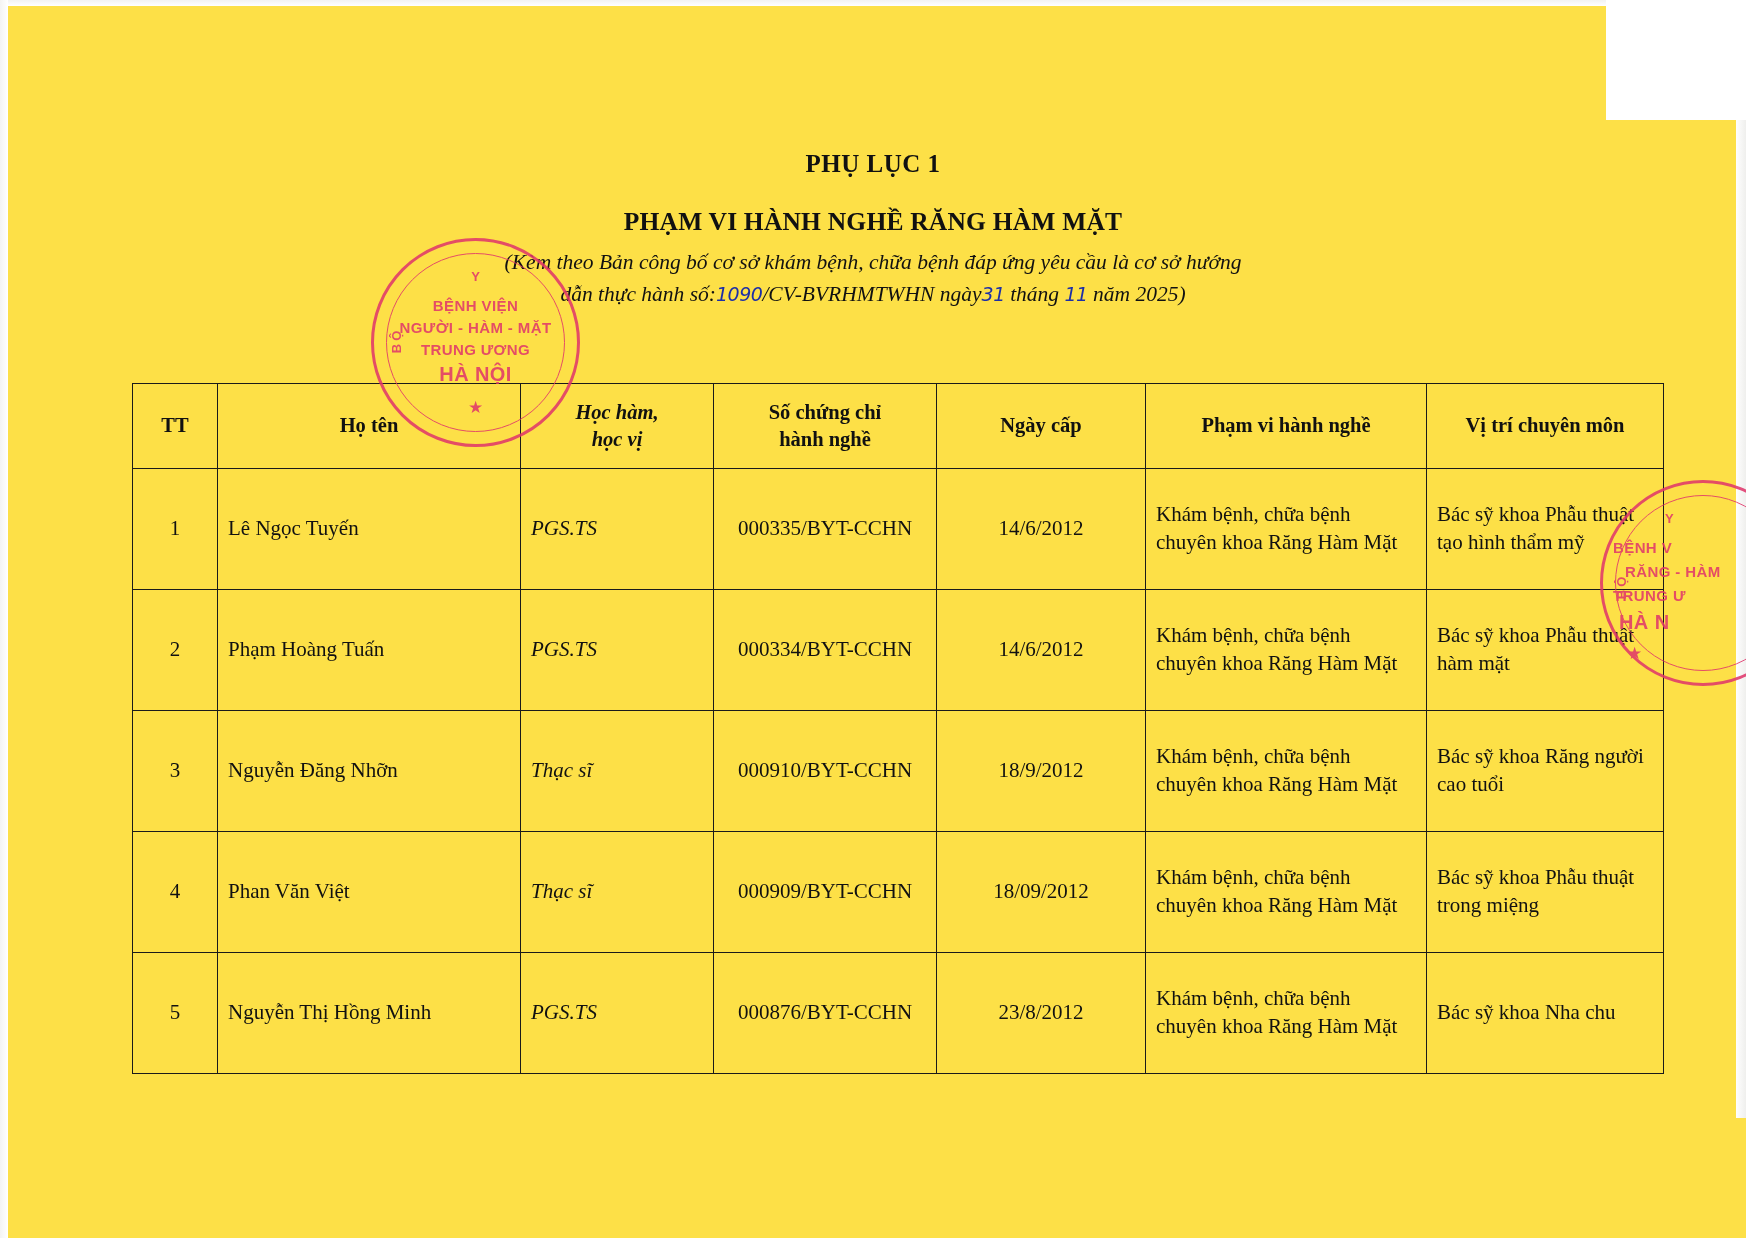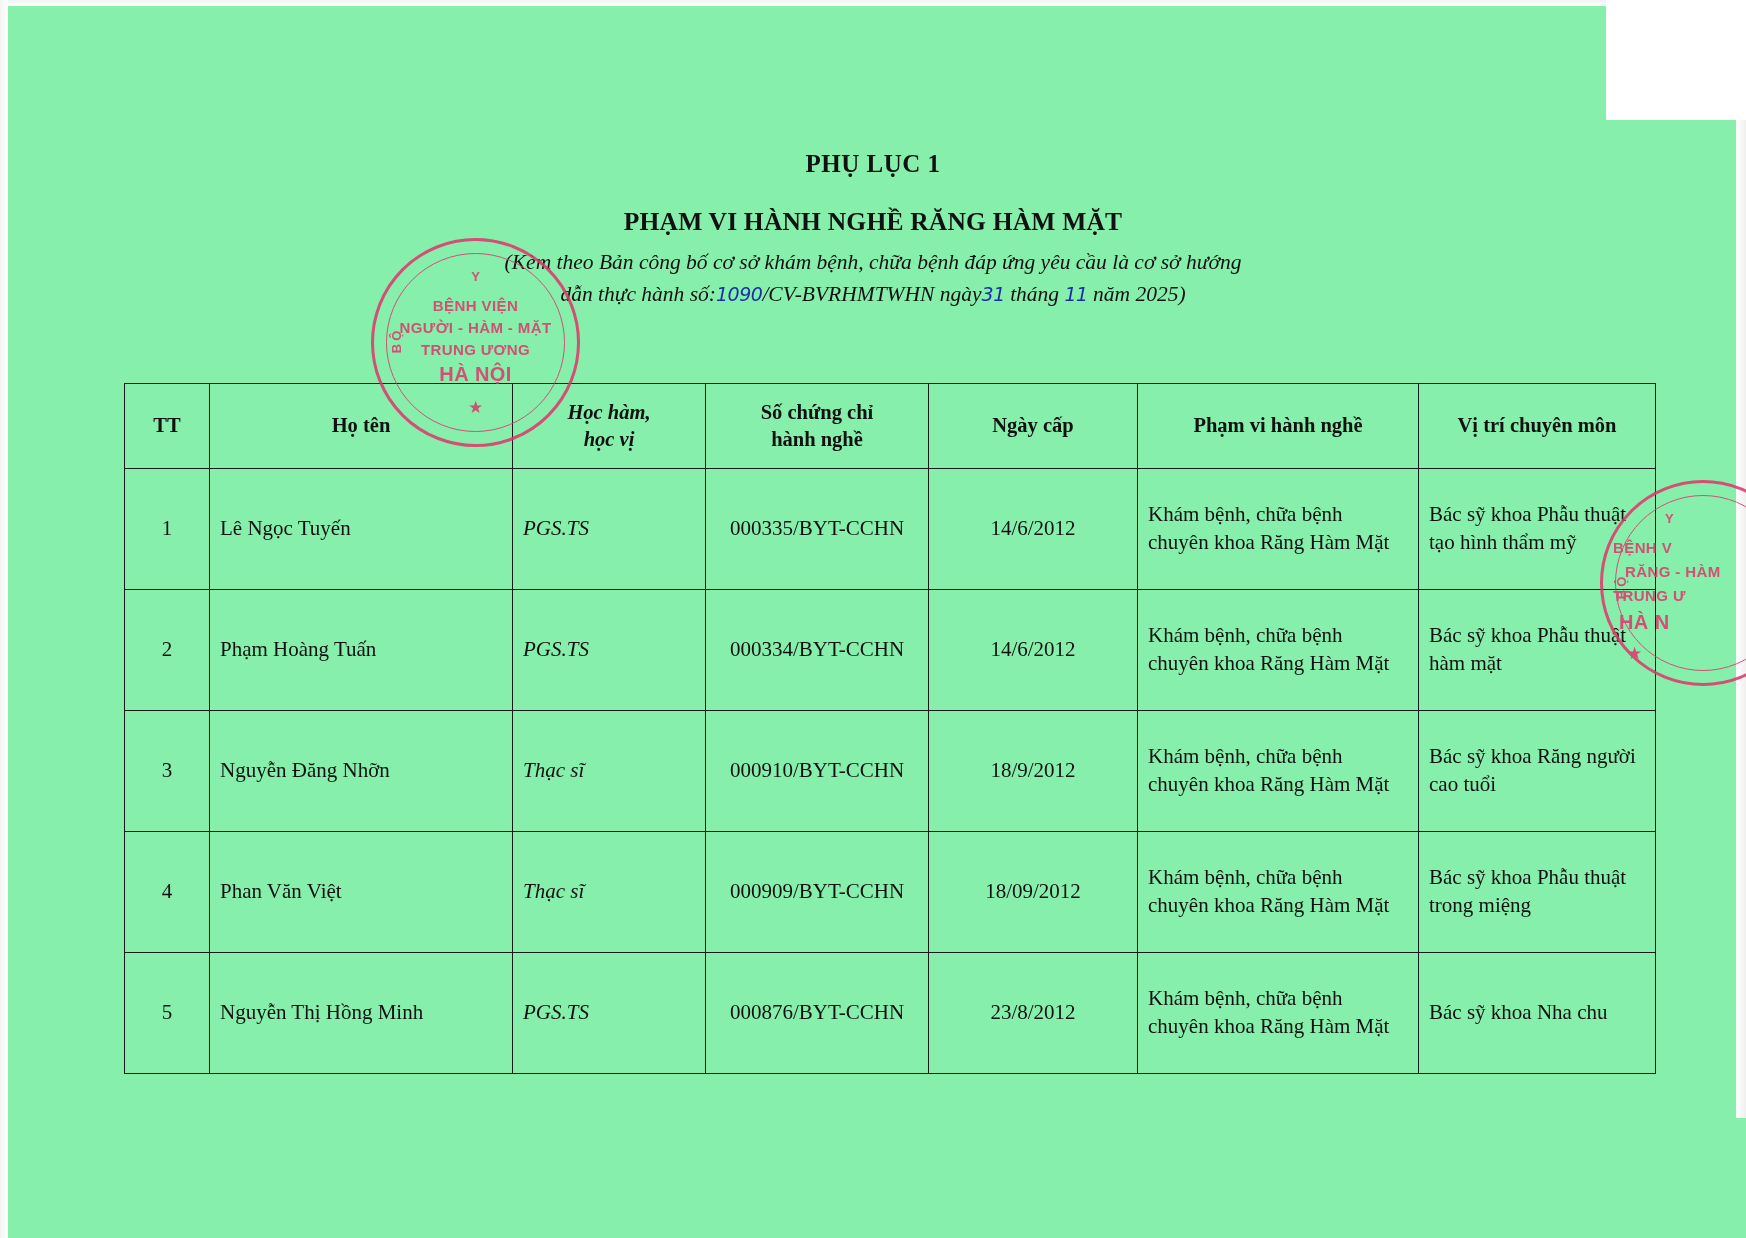--- a/index.html
+++ b/index.html
@@ -12,21 +12,21 @@
     height: 1238px;
     position: relative;
     font-family: "Liberation Serif", serif;
     color: #111111;
     overflow: hidden;
   }
 
   .page {
     position: absolute;
     inset: 0;
-    background: #86efac;
+    background: #fde047;
   }
 
   
   .scan-edge-top {
     position: absolute;
     top: 0; left: 0; right: 0;
     height: 6px;
     background: linear-gradient(to bottom, #f2f2f0, #ffffff);
   }
   .scan-edge-left {
@@ -88,20 +88,21 @@
   .table-wrap {
     position: absolute;
     left: 124px;
     top: 383px;
     width: 1370px;
   }
   table.ds {
     border-collapse: collapse;
     width: 100%;
     table-layout: fixed;
+    margin-left: 8px;
   }
   table.ds th, table.ds td {
     border: 1.6px solid #1a1a1a;
     padding: 6px 10px;
     vertical-align: middle;
     font-size: 21px;
     line-height: 1.32;
   }
   table.ds thead th {
     text-align: center;

